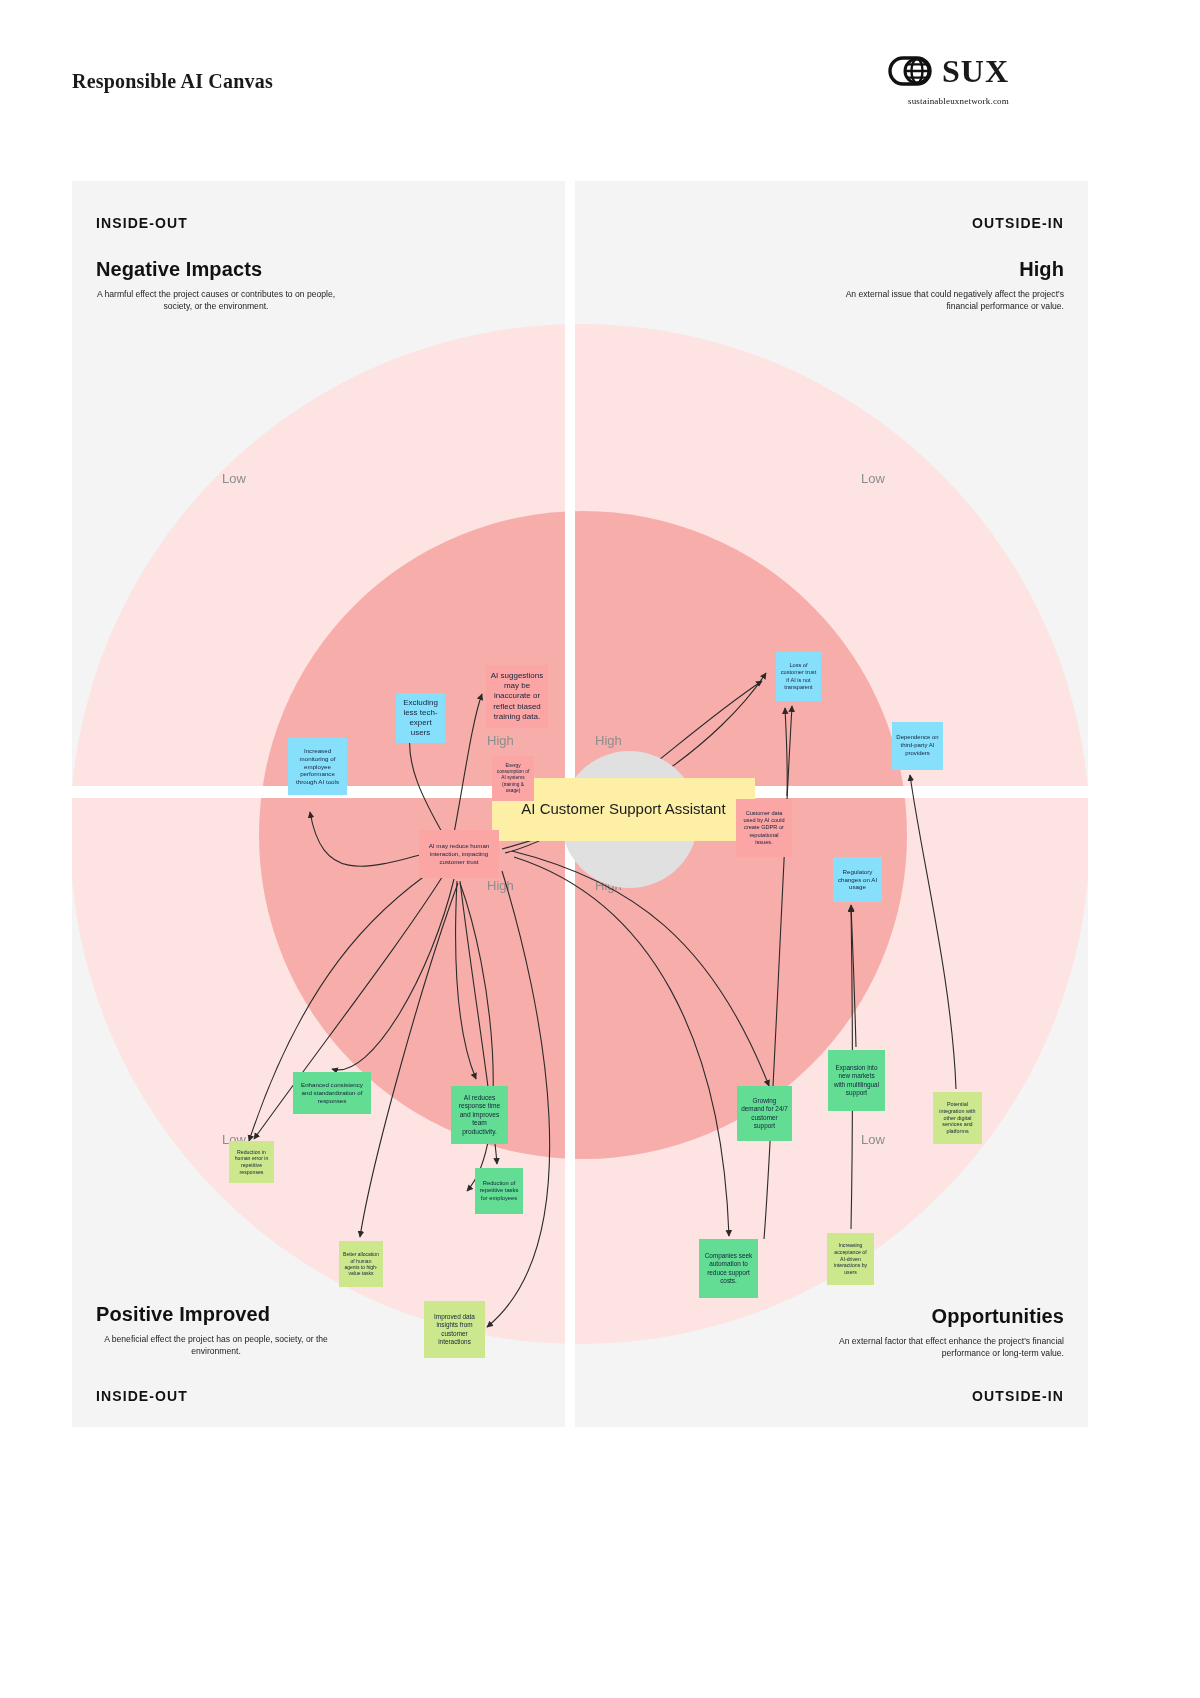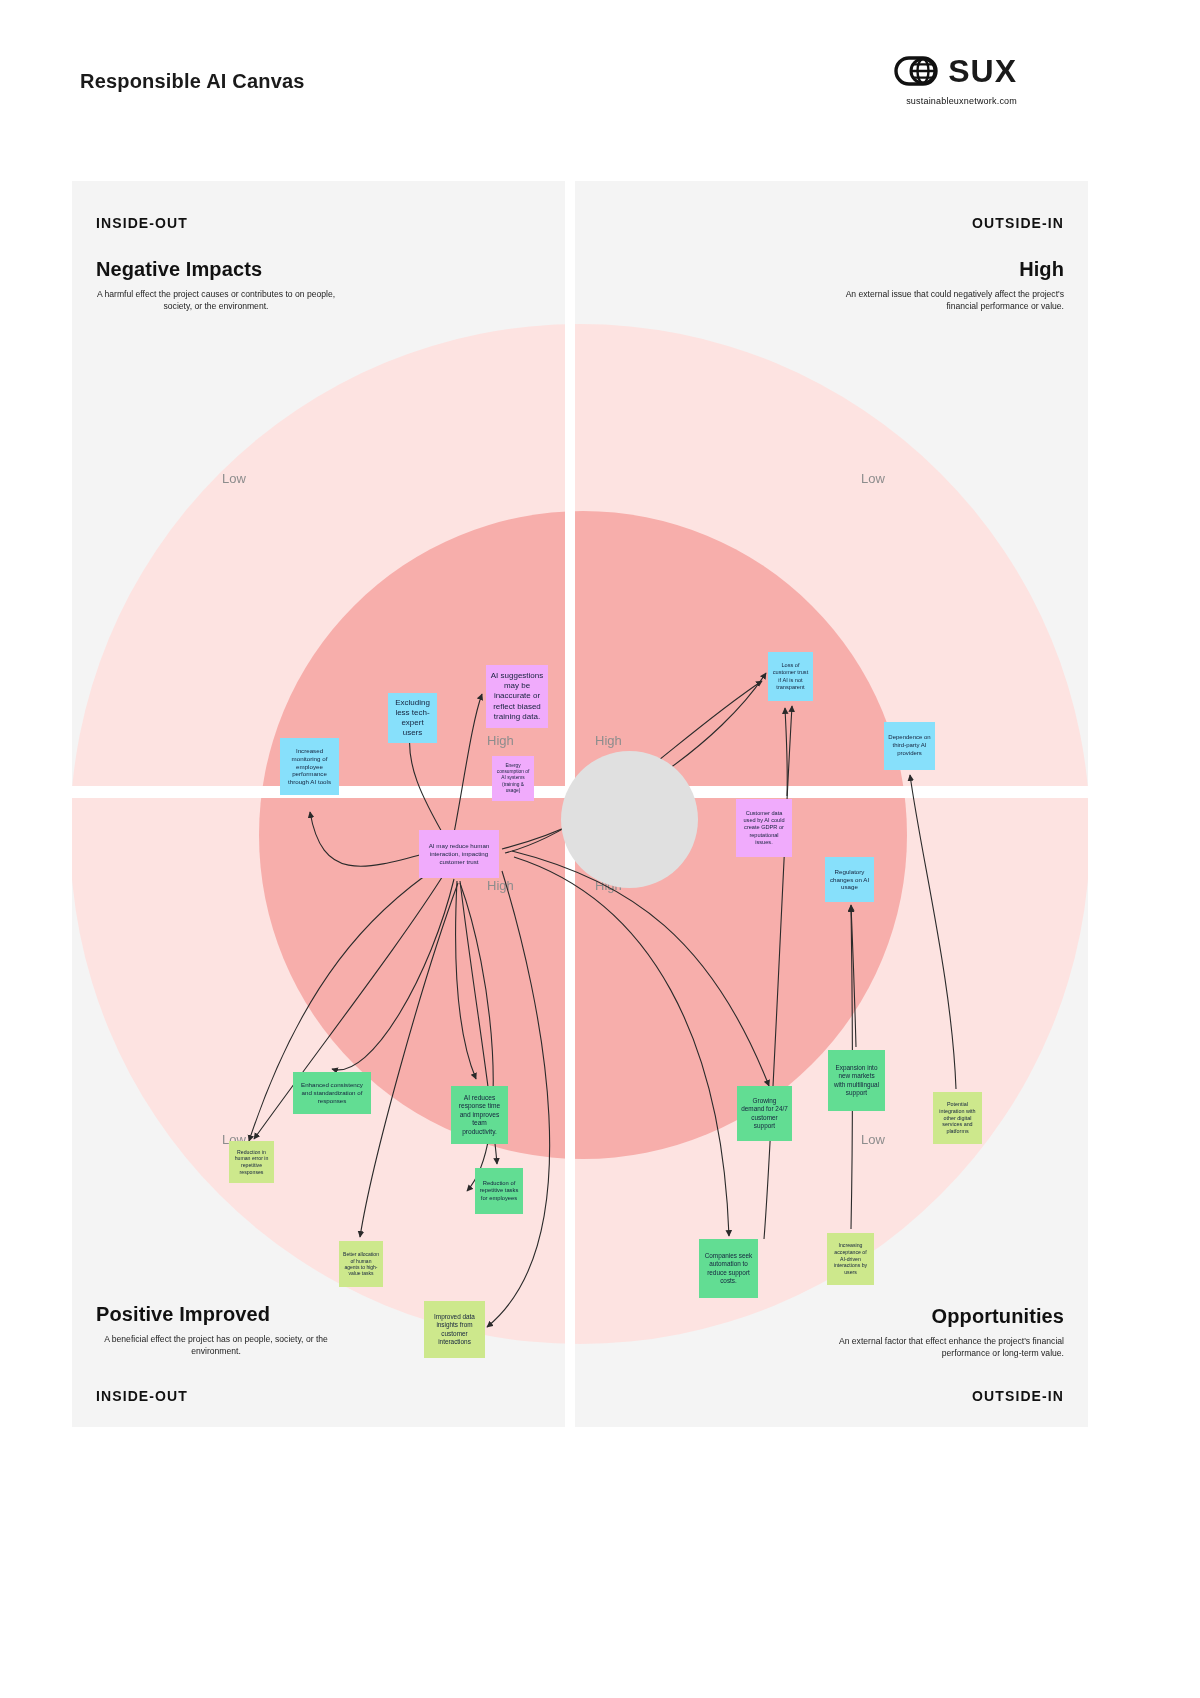--- a/index.html
+++ b/index.html
@@ -2,21 +2,21 @@
 <html><head>
 <meta charset="utf-8">
 <style>
   html,body{margin:0;padding:0;}
   body{
     width:1200px;height:1698px;background:#ffffff;
     font-family:"Liberation Sans", sans-serif;color:#1a1a1a;
     position:relative;overflow:hidden;
   }
   
-  #header{position:absolute;left:8px;top:0;width:1081px;height:160px;}
+  #header{position:absolute;left:0;top:0;width:1081px;height:160px;font-family:Liberation Serif, serif;}
   #doc-title{position:absolute;left:72px;top:70px;font-size:20px;font-weight:700;letter-spacing:.2px;}
   #brand{position:absolute;right:72px;top:55px;text-align:right;}
   #brand-row{display:flex;align-items:center;justify-content:flex-end;gap:10px;}
   #brand-mark{width:44px;height:30px;}
   #brand-name{font-size:32px;font-weight:700;letter-spacing:1px;line-height:1;}
   #brand-url{font-size:9px;letter-spacing:.2px;margin-top:9px;color:#111;}
 
   
   #canvas{position:absolute;left:72px;top:181px;width:1016px;height:1246px;}
   .quad{position:absolute;background:#f4f4f4;}
@@ -43,22 +43,22 @@
 
   
   #center-circle{position:absolute;left:489px;top:570px;width:137px;height:137px;border-radius:50%;background:#e0e0e0;}
   #center-note{position:absolute;left:420px;top:597px;width:263px;height:63px;background:#fdf0a6;
     display:flex;align-items:center;justify-content:center;text-align:center;
     font-size:15px;line-height:1.38;color:#1c1c1c;}
 
   
   .note{position:absolute;display:flex;align-items:center;justify-content:center;
     text-align:center;padding:3px 4px;box-sizing:border-box;color:#14223d;line-height:1.28;}
-  .note.blue{background:#87e0fb;}
-  .note.periw{background:#f0abfc;}
+  .note.blue{background:#87e0fb;margin-left:8px;}
+  .note.periw{background:#fca5a5;}
   .note.green{background:#62dd93;}
   .note.lime{background:#cde88c;}
 
   
   #arrows{position:absolute;left:0;top:0;width:1016px;height:1246px;pointer-events:none;}
 
   
   #footer{position:absolute;left:0;top:1480px;width:1200px;height:80px;}
 </style>
 </head>
@@ -145,20 +145,21 @@
       <path d="M430,690 C470,820 520,1060 415,1146"></path>
       <path d="M715,615 C716,580 714,550 713,527"></path>
       <path d="M692,1058 C700,960 710,700 720,525"></path>
       <path d="M779,1048 C782,900 780,800 779,725"></path>
       <path d="M784,866 C782,790 780,750 779,724"></path>
       <path d="M884,908 C880,800 850,680 838,594"></path>
     </g>
   </svg>
 
   <div id="center-circle"></div>
+  <div id="center-note">AI Customer Support Assistant</div>
 
   <div id="notes-layer">
       <div class="note blue" style="left: 208px; top: 557px; width: 59px; height: 57px; font-size: 6.2px;">Increased monitoring of employee performance through AI tools</div>
       <div class="note blue" style="left: 316px; top: 512px; width: 49px; height: 50px; font-size: 8px;">Excluding less tech-expert users</div>
       <div class="note periw" style="left: 414px; top: 484px; width: 62px; height: 63px; font-size: 8px;">AI suggestions may be inaccurate or reflect biased training data.</div>
       <div class="note periw" style="left: 420px; top: 575px; width: 42px; height: 45px; font-size: 4.8px;">Energy consumption of AI systems (training &amp; usage)</div>
       <div class="note periw" style="left: 347px; top: 649px; width: 80px; height: 48px; font-size: 6.2px;">AI may reduce human interaction, impacting customer trust</div>
       <div class="note blue" style="left: 696px; top: 471px; width: 45px; height: 49px; font-size: 5.6px;">Loss of customer trust if AI is not transparent</div>
       <div class="note blue" style="left: 812px; top: 541px; width: 51px; height: 48px; font-size: 6px;">Dependence on third-party AI providers</div>
       <div class="note periw" style="left: 664px; top: 618px; width: 56px; height: 58px; font-size: 5.6px;">Customer data used by AI could create GDPR or reputational issues.</div>

